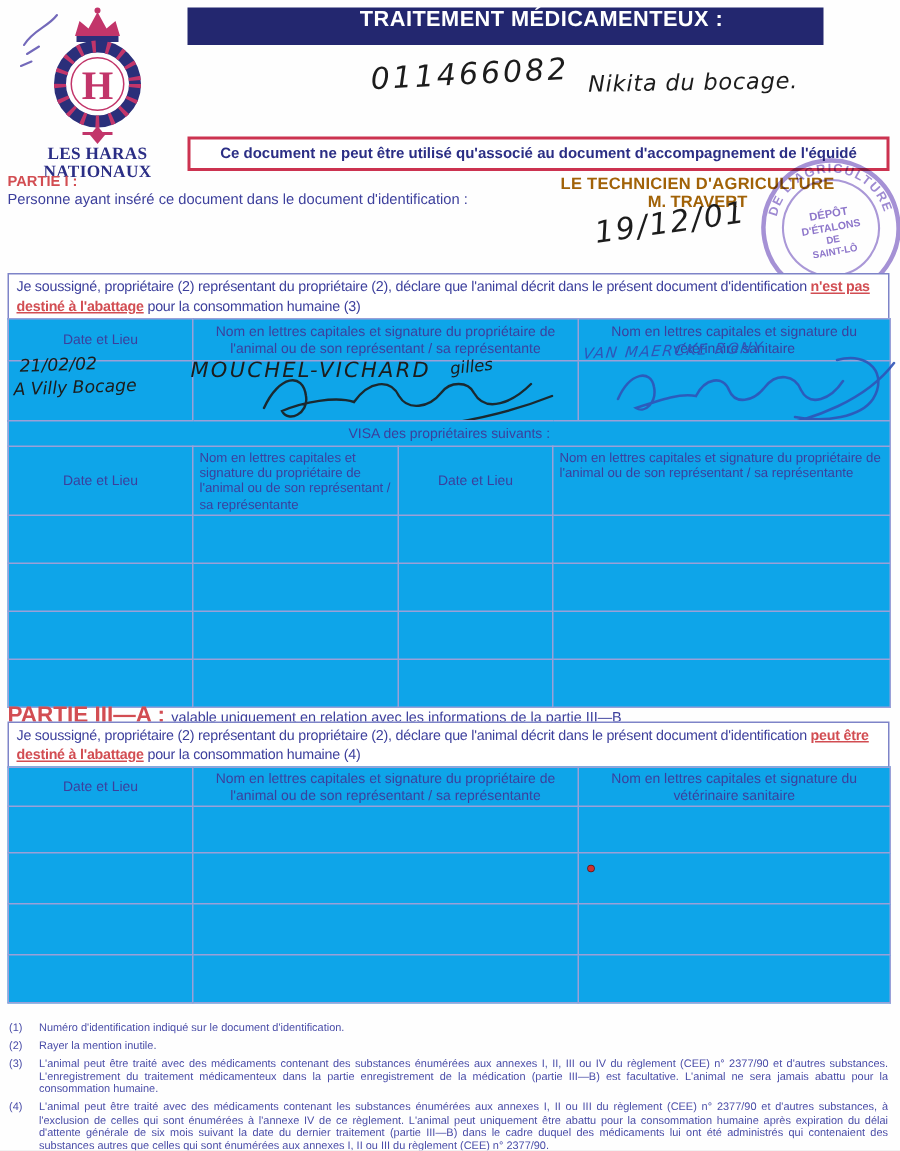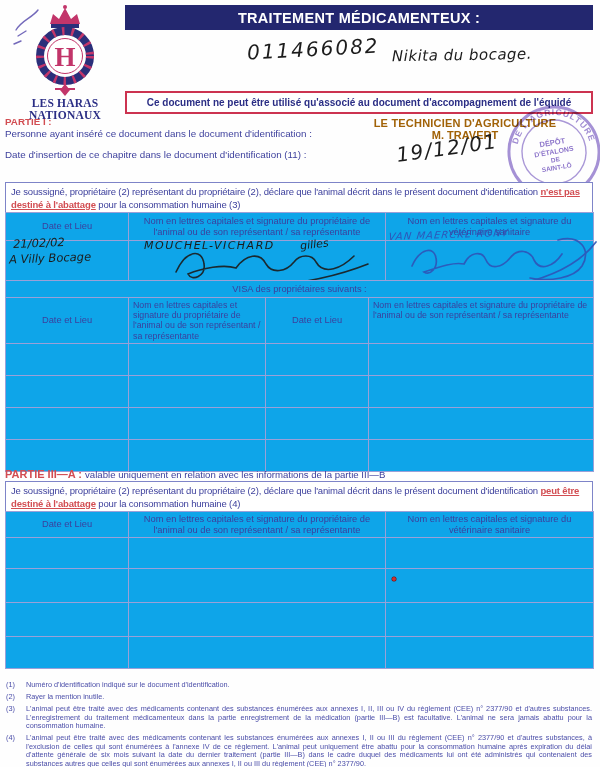--- a/index.html
+++ b/index.html
@@ -18,22 +18,22 @@
     position:relative;width:600px;height:767px;background:#fefefe;
     font-family:"Liberation Sans",sans-serif;color:var(--blue);
     overflow:hidden;margin:0 auto;
   }
   .abs{position:absolute;}
   .nowrap{white-space:nowrap;}
   .bu{font-weight:bold;text-decoration:underline;}
   .redbu{color:var(--red);font-weight:bold;text-decoration:underline;}
 
   
-  #title-bar{left:125px;top:5px;width:468px;height:25px;background:var(--navy);
-    display:flex;align-items:center;justify-content:center;}
+  #title-bar{left:125px;top:5px;width:376px;height:25px;background:var(--navy);
+    display:flex;align-items:flex-start;justify-content:center;padding-left:48px;}
   #title-bar span{color:#fff;font-weight:bold;font-size:14.5px;letter-spacing:.3px;}
   #id-box{left:125px;top:36px;width:466px;height:49px;border:1.5px solid var(--blue-dark);background:#fff;}
   .id-label{position:absolute;left:25px;top:6px;font-weight:bold;font-size:11px;color:var(--blue-dark);width:130px;text-align:center;line-height:13px;}
   .nom-label{position:absolute;left:205px;top:22px;font-weight:bold;font-size:11px;color:var(--blue-dark);}
   #warning-box{left:125px;top:91px;width:464px;height:19px;border:2px solid #cc3350;background:#fff;
     display:flex;align-items:center;justify-content:center;}
   #warning-box span{font-weight:bold;font-size:10px;color:var(--blue-dark);white-space:nowrap;text-align:right;}
 
   
   #logo{left:6px;top:4px;width:118px;text-align:center;}
@@ -109,21 +109,20 @@
 
   <div class="abs hw" style="left:247px;top:37px;font-size:20px;letter-spacing:2px;transform:rotate(-3deg)">011466082</div>
   <div class="abs hw" style="left:392px;top:46px;font-size:15px;letter-spacing:.5px;transform:rotate(-1deg)">Nikita du bocage.</div>
 
   <div id="warning-box" class="abs">
     <span>Ce document ne peut être utilisé qu'associé au document d'accompagnement de l'équidé</span>
   </div>
 
   <div class="abs sect-red" style="left:5px;top:116px">PARTIE I :</div>
   <div class="abs body-line" style="left:5px;top:128px">Personne ayant inséré ce document dans le document d'identification :</div>
-  <div class="abs body-line" style="left:5px;top:149px">Date d'insertion de ce chapitre dans le document d'identification (11) :</div>
 
   <div id="technicien-stamp" class="abs">
     <div class="l1">LE TECHNICIEN D'AGRICULTURE</div>
     <div class="l2">M. TRAVERT</div>
   </div>
   <div class="abs hw" style="left:396px;top:136px;font-size:20px;letter-spacing:1.5px;transform:rotate(-8deg)">19/12/01</div>
 
   <div id="round-stamp" class="abs">
     <svg width="96" height="96" viewBox="0 0 96 96">
       <circle cx="48" cy="48" r="45" fill="none" stroke="#7a5ec2" stroke-width="3" opacity=".8"></circle>
@@ -159,21 +158,21 @@
     <tr style="height:40px">
       <td></td>
       <td></td>
       <td></td>
     </tr>
   </tbody>
     </table>
 
   <div class="abs hw" style="left:13px;top:236px;font-size:11.5px;transform:rotate(-2deg)">21/02/02</div>
   <div class="abs hw" style="left:9px;top:251px;font-size:11.5px;transform:rotate(-2deg)">A Villy Bocage</div>
-  <div class="abs hw" style="left:144px;top:239px;font-size:11px;letter-spacing:1.5px">MOUCHEL-VICHARD</div>
+  <div class="abs hw" style="left:127px;top:239px;font-size:14px;letter-spacing:1.5px">MOUCHEL-VICHARD</div>
   <div class="abs hw" style="left:300px;top:238px;font-size:11px;transform:rotate(-6deg)">gilles</div>
   <svg class="abs" style="left:158px;top:238px" width="230" height="52" viewBox="0 0 230 52">
     <g fill="none" stroke="#1c1c1c" stroke-width="1.6" stroke-linecap="round" opacity=".9">
       <path d="M18,34 C28,12 44,10 46,26 C48,38 34,44 30,36 C44,30 66,26 78,30 C88,16 102,14 108,26 C114,36 128,34 136,24 C142,16 154,16 158,24 C166,38 184,30 196,18"></path>
       <path d="M6,44 C60,56 150,50 210,26"></path>
       <path d="M60,46 C100,52 150,40 186,44"></path>
     </g>
   </svg>
   <div class="abs hwb" style="left:389px;top:229px;font-size:10px;letter-spacing:1px;transform:skewX(-8deg) rotate(-2deg)">VAN MAERCKE RONY</div>
   <svg class="abs" style="left:390px;top:232px" width="210" height="62" viewBox="0 0 210 62">
@@ -222,21 +221,21 @@
     <tr style="height:32px">
           <td></td>
           <td></td>
           <td class="dbl"></td>
           <td></td>
         </tr>
   </tbody>
     </table>
 
   <div class="abs nowrap" style="left:5px;top:468px;font-size:9.6px">
-    <span class="sect-red" style="font-size:11px">PARTIE III—A : </span><span>valable uniquement en relation avec les informations de la partie III—B</span>
+    <span class="sect-red" style="font-size:15px">PARTIE III—A : </span><span>valable uniquement en relation avec les informations de la partie III—B</span>
   </div>
   <div class="abs decl-box" style="top:481px;height:24px">
     <span>Je soussigné, propriétaire (2) représentant du propriétaire (2), déclare que l'animal décrit dans le présent document d'identification </span><span class="redbu">peut être destiné à l'abattage</span><span> pour la consommation humaine (4)</span>
   </div>
   <table class="grid abs" style="left:5px;top:511px">
     <colgroup>
         <col style="width:123px">
         <col style="width:257px">
         <col style="width:208px">
       </colgroup>

